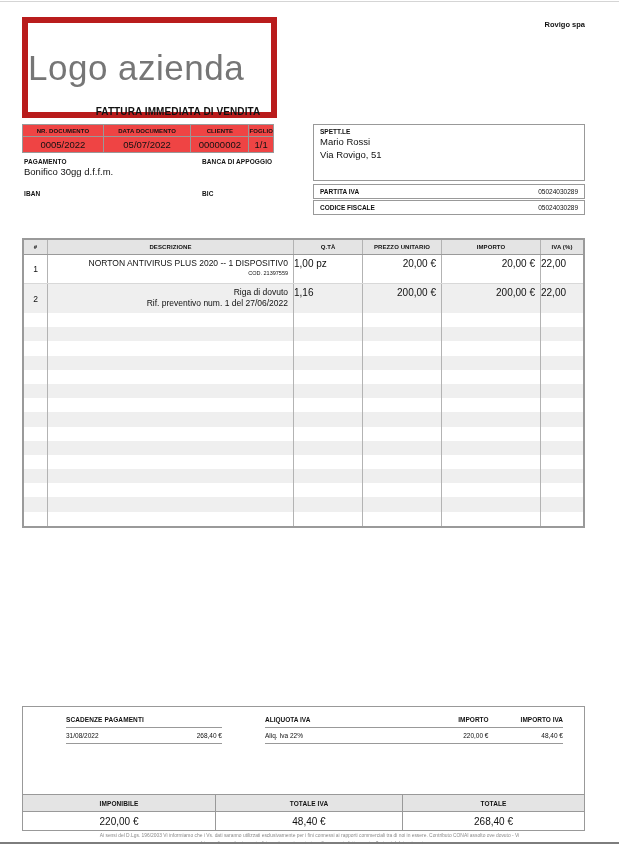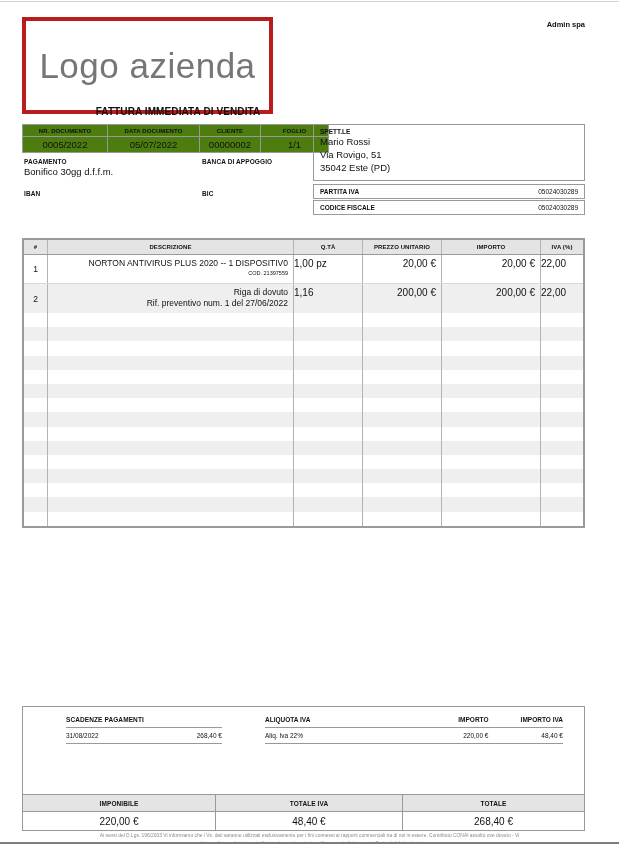--- a/index.html
+++ b/index.html
@@ -8,29 +8,29 @@
     background:#ffffff;font-family:"Liberation Sans","DejaVu Sans",sans-serif;
     color:#111;
   }
   .top-edge{position:absolute;top:1px;left:0;right:0;height:1px;background:#d5d5d5;}
   .bottom-edge{position:absolute;bottom:0;left:0;right:0;height:2px;background:#7d7d7d;}
 
   
   .admin{position:absolute;top:20px;right:34px;font-size:7.5px;font-weight:bold;}
   .logo-box{
     position:absolute;left:22px;top:17px;width:243px;height:89px;
-    border:4px solid #b91c1c;display:flex;align-items:center;justify-content:center;
+    border:6px solid #b91c1c;display:flex;align-items:center;justify-content:flex-start;
   }
   .logo-text{font-size:35px;color:#767676;letter-spacing:.5px;}
   .doc-title{position:absolute;left:48px;top:106px;width:260px;text-align:center;
     font-size:10px;font-weight:bold;letter-spacing:.1px;}
 
   
-  .doc-info{position:absolute;left:22px;top:124px;width:307px;display:flex;
-    border:1px solid #999;box-sizing:border-box;background:#4d7c0f;}
+  .doc-info{position:absolute;left:22px;top:124px;width:252px;display:flex;
+    border:1px solid #999;box-sizing:border-box;background:#ef4444;}
   .di-col{border-right:1px solid #999;box-sizing:border-box;}
   .di-col:last-child{border-right:none;}
   .di-c0{width:85px;}.di-c1{width:92px;}.di-c2{width:61px;}.di-c3{flex:1;}
   .di-h{height:11px;border-bottom:1px solid #999;font-size:6px;font-weight:bold;
     display:flex;align-items:center;justify-content:center;letter-spacing:.1px;}
   .di-v{height:15px;font-size:9.5px;display:flex;align-items:center;justify-content:center;}
 
   
   .lbl{position:absolute;font-size:6.5px;font-weight:bold;letter-spacing:.1px;}
   .val{position:absolute;font-size:9.5px;}
@@ -97,21 +97,21 @@
   .footer-line{position:absolute;left:8px;right:8px;text-align:center;
     font-size:4.9px;color:#8a8a8a;white-space:nowrap;}
   .f1{top:833px;}
   .f2{top:840.5px;}
 </style>
 </head>
 <body>
 
 <div class="top-edge"></div>
 
-<div class="admin">Admin spa</div>
+<div class="admin">Rovigo spa</div>
 
 <div class="logo-box">
   <span class="logo-text">Logo azienda</span>
 </div>
 
 <div class="doc-title">FATTURA IMMEDIATA DI VENDITA</div>
 
 <div class="doc-info">
   <div class="di-col di-c0">
     <div class="di-h">NR. DOCUMENTO</div>
@@ -137,21 +137,20 @@
 <div class="val" style="left:202px;top:166px;"></div>
 <div class="lbl" style="left:24px;top:190px;">IBAN</div>
 <div class="val" style="left:60px;top:188px;"></div>
 <div class="lbl" style="left:202px;top:190px;">BIC</div>
 <div class="val" style="left:230px;top:188px;"></div>
 
 <div class="spett-box">
   <div class="spett-label">SPETT.LE</div>
   <div class="spett-line">Mario Rossi</div>
   <div class="spett-line">Via Rovigo, 51</div>
-  <div class="spett-line">35042 Este (PD)</div>
 </div>
 
 <div class="fiscal-row" style="top:184px;">
   <span class="fl">PARTITA IVA</span>
   <span class="fv">05024030289</span>
 </div>
 <div class="fiscal-row" style="top:200px;">
   <span class="fl">CODICE FISCALE</span>
   <span class="fv">05024030289</span>
 </div>

